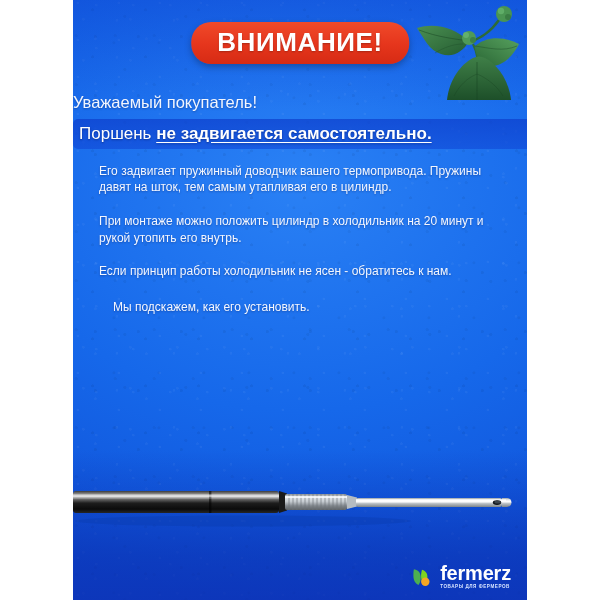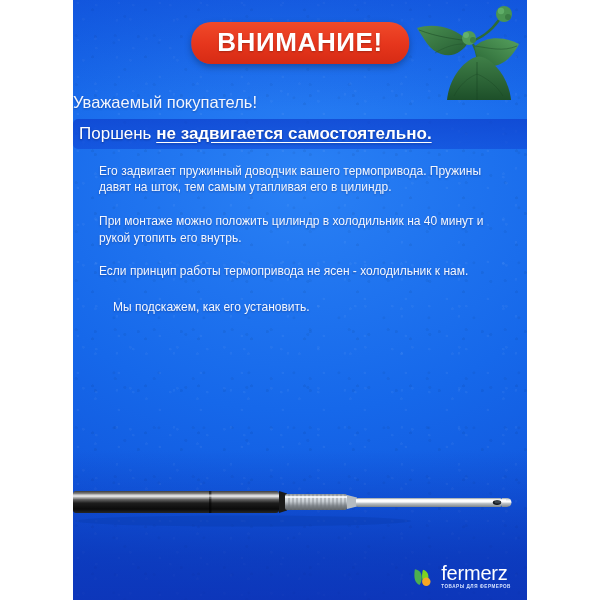--- a/index.html
+++ b/index.html
@@ -167,21 +167,21 @@
     right: 16px;
     bottom: 10px;
     display: flex;
     align-items: center;
     gap: 7px;
   }
   #logo .mark { width: 22px; height: 22px; flex: 0 0 auto; }
   #logo .words { display: flex; flex-direction: column; line-height: 1; }
   #logo .brand {
     font-size: 20px;
-    font-weight: normal;
+    font-weight: bold;
     color: #ffffff;
     letter-spacing: -.2px;
   }
   #logo .tagline {
     font-size: 4.6px;
     font-weight: bold;
     letter-spacing: .55px;
     color: #d7e4ff;
     margin-top: 2px;
     text-transform: uppercase;
@@ -242,22 +242,22 @@
 
     <div id="text-stack">
 
       <div class="greeting">Уважаемый покупатель!</div>
 
       <div id="highlight-row">
         <div class="line"><span>Поршень </span><span class="strong">не задвигается самостоятельно.</span></div>
       </div>
 
       <p class="para">Его задвигает пружинный доводчик вашего термопривода. Пружины давят на шток, тем самым утапливая его в цилиндр.</p>
-      <p class="para">При монтаже можно положить цилиндр в холодильник на 40 минут и рукой утопить его внутрь.</p>
-      <p class="para tight">Если принцип работы термопривода не ясен - холодильник к нам.</p>
+      <p class="para">При монтаже можно положить цилиндр в холодильник на 20 минут и рукой утопить его внутрь.</p>
+      <p class="para tight">Если принцип работы холодильник не ясен - обратитесь к нам.</p>
       <p class="para">Мы подскажем, как его установить.</p>
     </div>
 
     <svg id="product" viewBox="0 0 454 62">
       <defs>
         <linearGradient id="bodyg" x1="0" y1="0" x2="0" y2="1">
           <stop offset="0%" stop-color="#3a3a3a"></stop>
           <stop offset="14%" stop-color="#8f8f8f"></stop>
           <stop offset="26%" stop-color="#d8d8d8"></stop>
           <stop offset="36%" stop-color="#6d6d6d"></stop>

